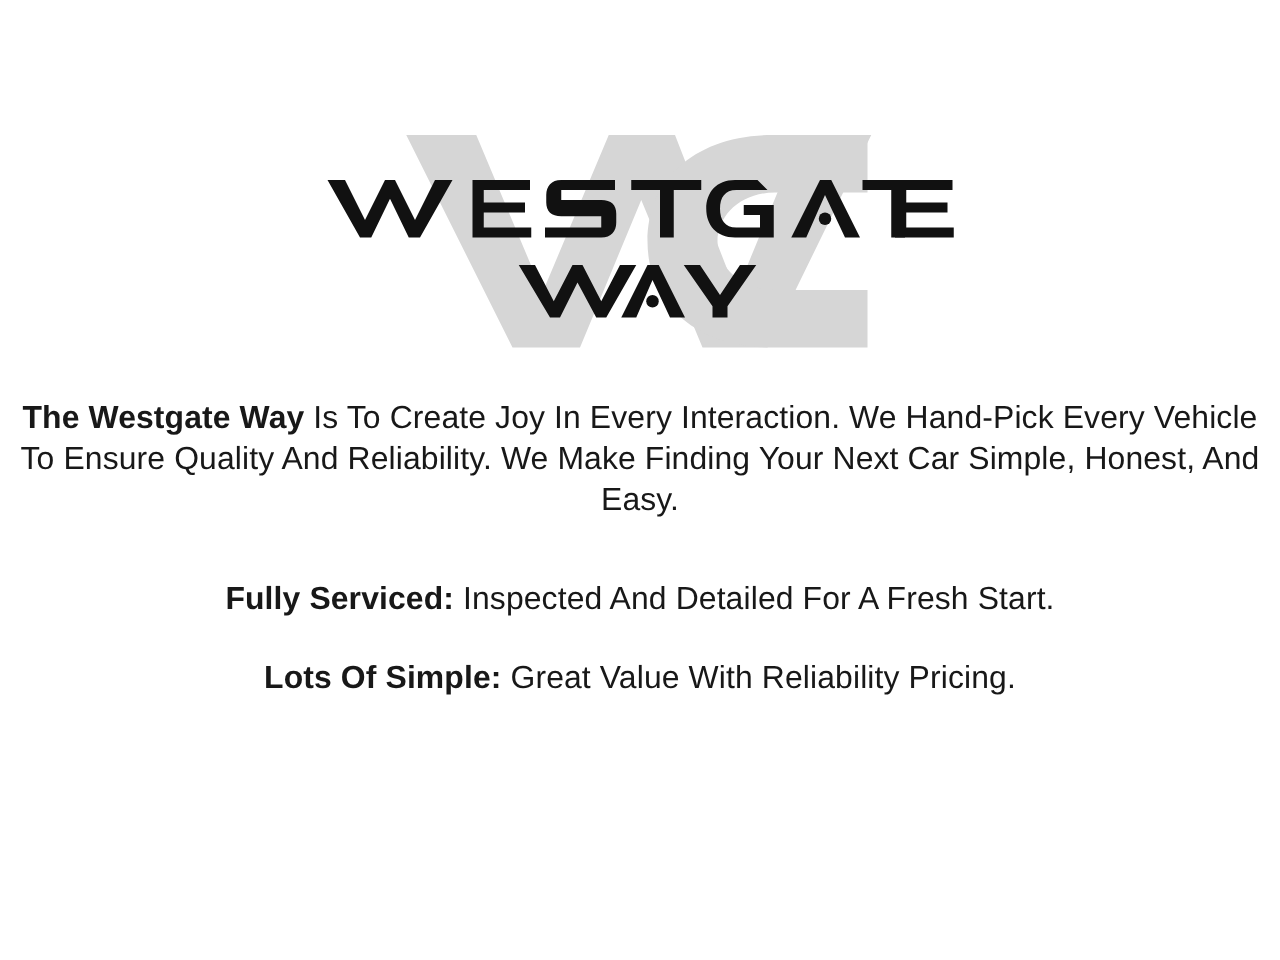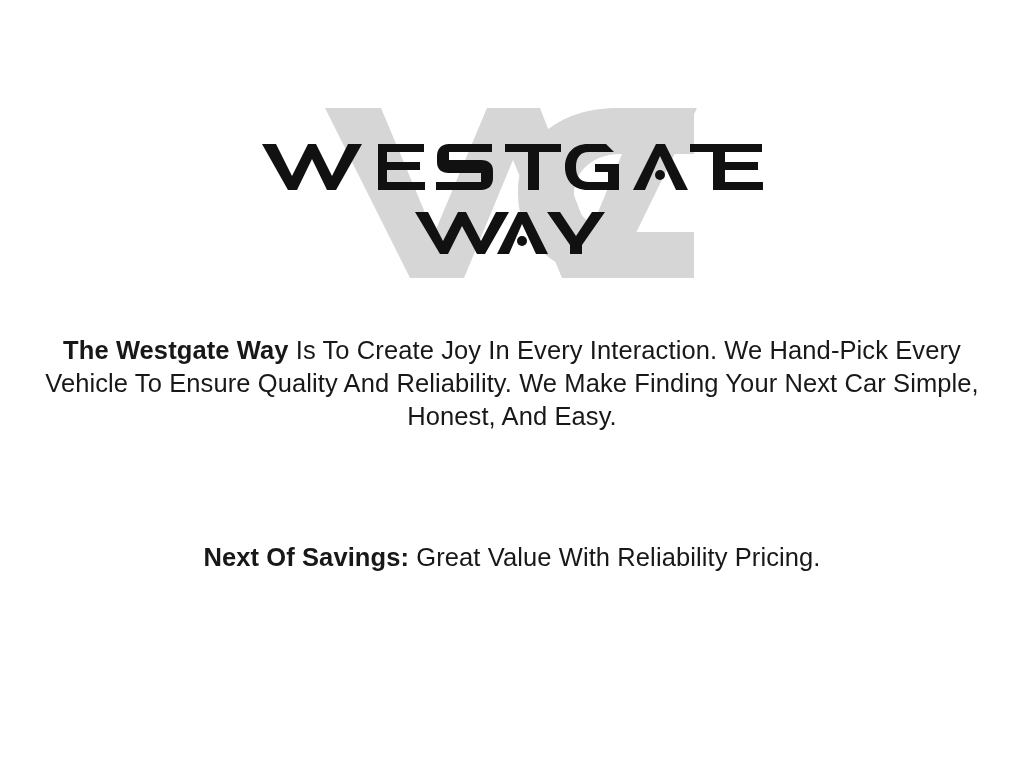--- a/index.html
+++ b/index.html
@@ -49,21 +49,21 @@
   
   .copy {
     position: absolute;
     left: 0;
     top: 318px;
     width: 1024px;
     text-align: center;
     color: #1a1a1a;
   }
   .para {
-    margin: 16px;
+    margin: 0;
     padding: 0 4px;
     font-size: 25.5px;
     line-height: 33px;
     letter-spacing: 0.1px;
     font-weight: 400;
     color: #181818;
   }
   .para b {
     font-weight: 700;
   }
@@ -116,23 +116,24 @@
       </g>
     </svg>
   </div>
 
   <div class="copy">
 
     <p class="para"><b>The Westgate Way</b><span> Is To Create Joy In Every Interaction. We Hand-Pick Every Vehicle To Ensure Quality And Reliability. We Make Finding Your Next Car Simple, Honest, And Easy.</span></p>
 
     <div class="gap-1"></div>
 
+    <p class="para"><b>Fully Serviced:</b><span> Inspected And Detailed For A Fresh Start.</span></p>
 
     <div class="gap-2"></div>
 
-    <p class="para"><b>Next Of Savings:</b><span> Great Value With Reliability Pricing.</span></p>
+    <p class="para"><b>Lots Of Simple:</b><span> Great Value With Reliability Pricing.</span></p>
 
     <div class="gap-3"></div>
 
 
   </div>
 
 </div>
 
 </body></html>

